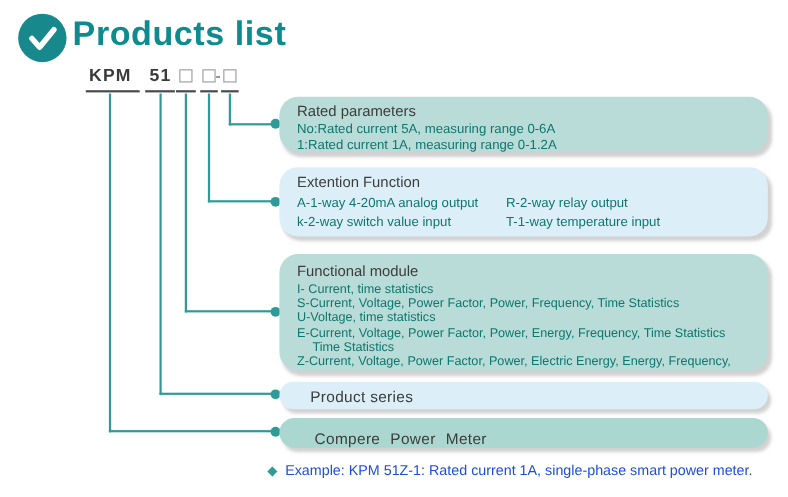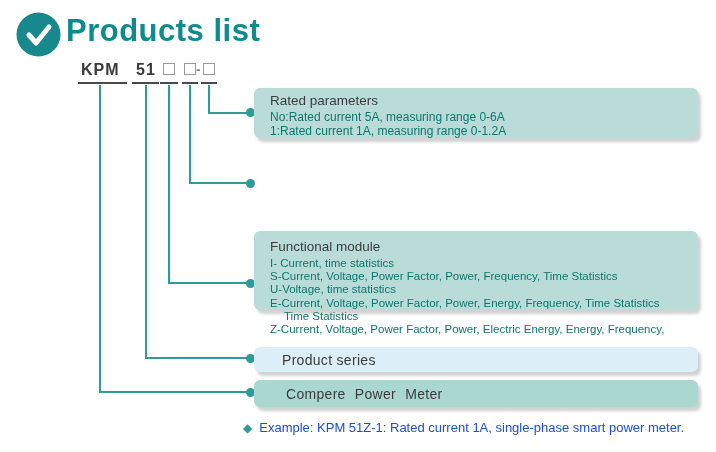--- a/index.html
+++ b/index.html
@@ -44,44 +44,44 @@
   .u-sq1{left:160px;width:18px;}
   .u-sq2{left:182px;width:16px;}
   .u-sq3{left:201px;width:16px;}
   
   .vline{position:absolute;width:2px;background:#2e9b99;}
   .hline{position:absolute;height:2px;background:#2e9b99;}
   .bullet{position:absolute;width:9px;height:9px;border-radius:50%;background:#2e9b99;}
   
   .box{
     position:absolute;left:254px;width:444px;
-    border-radius:6px;
+    border-radius:17px;
     box-shadow:3px 4px 3px rgba(140,140,140,0.4);
     box-sizing:border-box;
     color:#3f3f3f;
   }
   .box-teal{background:#b9dcd8;}
   .box-blue{background:#dceef8;}
   .box-green{background:#abd7d1;}
   .box-title{font-size:13.5px;color:#3c3c3c;}
   .box-line{font-size:12px;line-height:14px;color:#0f766e;}
   .box-rated{top:88px;height:50px;padding:5px 10px 0 16px;}
   .box-rated .box-title{margin-bottom:2px;}
   .box-ext{top:152px;height:63px;padding:6px 10px 0 16px;}
   .box-ext .box-title{margin-bottom:4px;}
   .ext-grid{
     display:grid;grid-template-columns:190px auto;
     grid-auto-flow:column;grid-template-rows:15px 15px;row-gap:2px;
   }
-  .box-func{top:231px;height:79px;padding:8px 10px 0 16px;}
+  .box-func{top:231px;height:106px;padding:8px 10px 0 16px;}
   .box-func .box-title{margin-bottom:3px;}
   .box-func .box-line{font-size:11.5px;line-height:13.2px;}
   .box-line.indent{padding-left:14px;}
   .box-series{top:347px;height:25px;display:flex;align-items:center;padding-left:28px;}
-  .box-compere{top:380px;height:27px;display:flex;align-items:center;padding-left:32px;}
+  .box-compere{top:380px;height:27px;display:flex;align-items:flex-end;padding-left:32px;}
   .bar-label{font-size:14px;color:#3c3c3c;letter-spacing:0.3px;}
   .box-compere .bar-label{word-spacing:5px;}
   
   .example-row{position:absolute;left:243px;top:420px;display:flex;align-items:center;}
   .example-bullet{font-size:12px;color:#2e9b99;margin-right:7px;}
   .example-text{font-size:13px;color:#1d4ed8;}
 </style>
 </head>
 <body>
 
@@ -127,20 +127,29 @@
   <div class="vline" style="left:208px;top:85px;height:29px;"></div>
   <div class="hline" style="left:208px;top:112px;width:43px;"></div>
   <div class="bullet" style="left:246px;top:108px;"></div>
 
   <div class="box box-teal box-rated">
     <div class="box-title">Rated parameters</div>
     <div class="box-line">No:Rated current 5A, measuring range 0-6A</div>
     <div class="box-line">1:Rated current 1A, measuring range 0-1.2A</div>
   </div>
 
+  <div class="box box-blue box-ext">
+    <div class="box-title">Extention Function</div>
+    <div class="ext-grid">
+      <div class="box-line">A-1-way 4-20mA analog output</div>
+      <div class="box-line">k-2-way switch value input</div>
+      <div class="box-line">R-2-way relay output</div>
+      <div class="box-line">T-1-way temperature input</div>
+    </div>
+  </div>
 
   <div class="box box-teal box-func">
     <div class="box-title">Functional module</div>
     <div class="box-line">I- Current, time statistics</div>
     <div class="box-line">S-Current, Voltage, Power Factor, Power, Frequency, Time Statistics</div>
     <div class="box-line">U-Voltage, time statistics</div>
     <div class="box-line">E-Current, Voltage, Power Factor, Power, Energy, Frequency, Time Statistics</div>
     <div class="box-line indent">Time Statistics</div>
     <div class="box-line">Z-Current, Voltage, Power Factor, Power, Electric Energy, Energy, Frequency,</div>
   </div>

